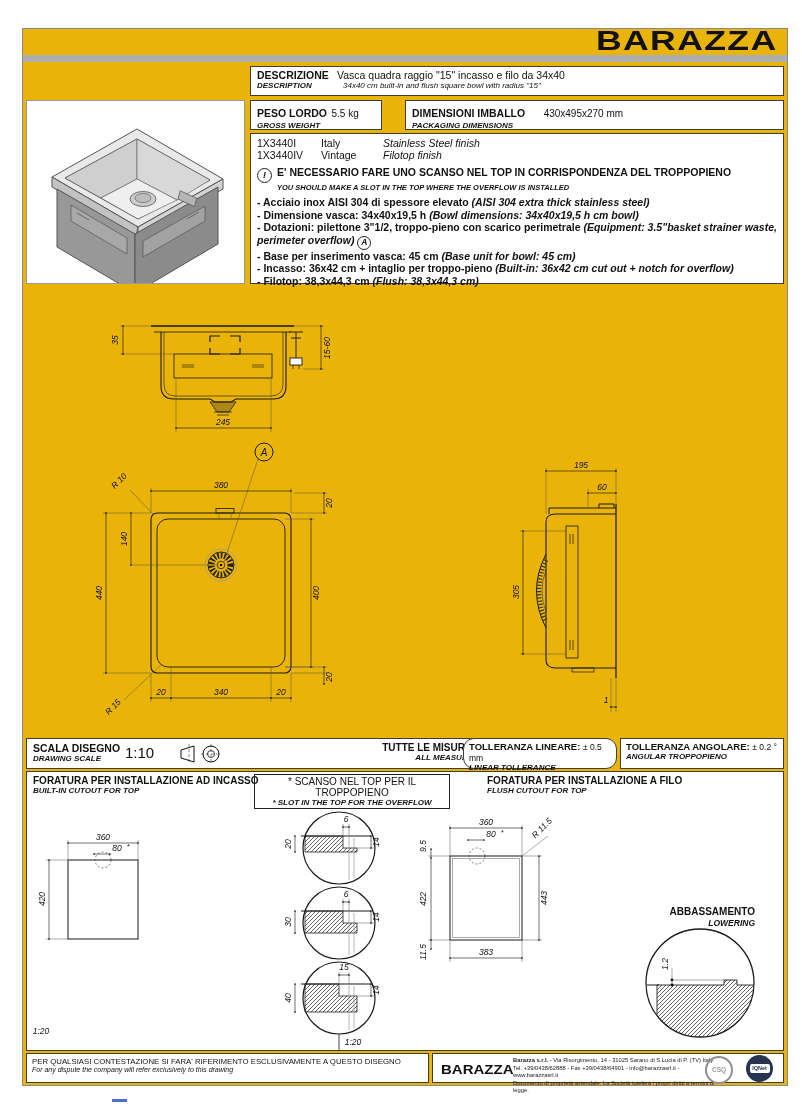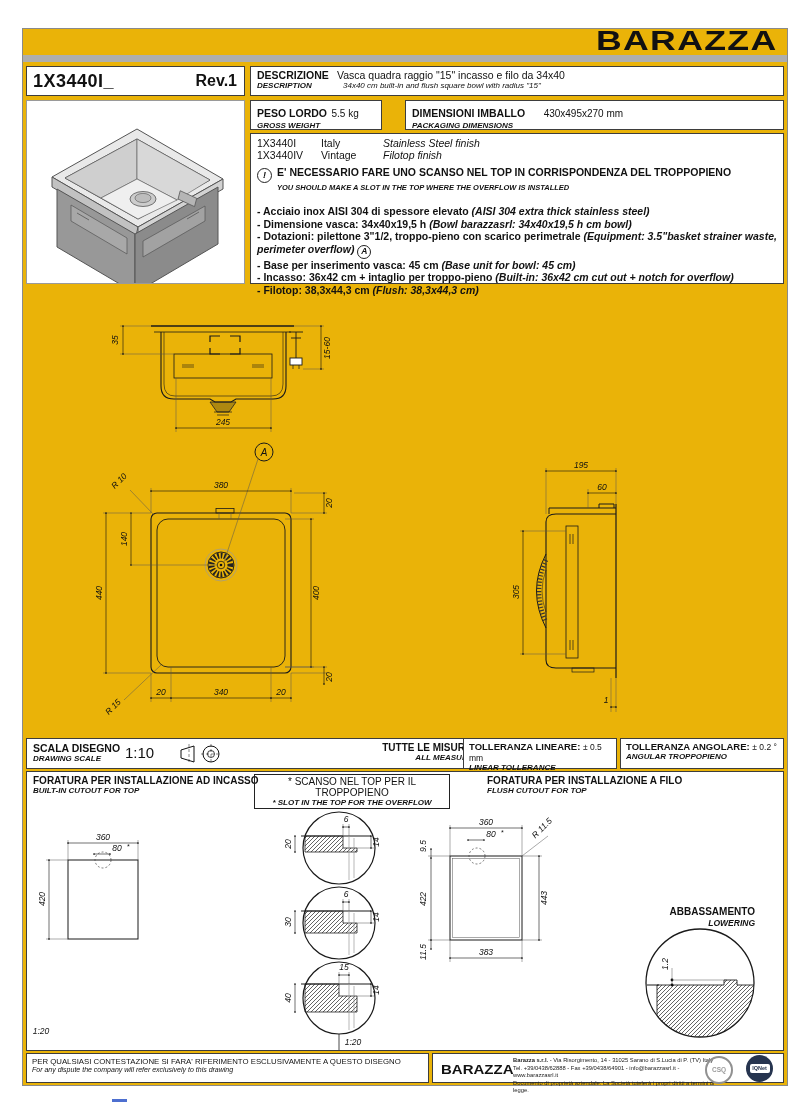--- a/index.html
+++ b/index.html
@@ -22,24 +22,24 @@
   .b{font-weight:bold;}
   .i{font-style:italic;}
   .specbox{left:227px;top:104px;right:3px;height:151px;padding:3px 6px;font-size:10.5px;}
   .varrow span{display:inline-block;}
   .vcode{width:64px;}
   .vfin{width:62px;}
   .warn{margin-top:5px;}
   .warnicon{display:inline-block;width:13px;height:13px;border:1px solid #222;border-radius:50%;text-align:center;font-size:9px;line-height:12px;font-style:italic;font-weight:bold;vertical-align:-2px;margin-right:5px;}
   .warnit{font-weight:bold;font-size:10.5px;}
   .warnen{font-style:italic;font-size:7.5px;margin-left:20px;font-weight:bold;}
-  .specs{margin-top:13px;font-weight:bold;line-height:12.6px;}
+  .specs{margin-top:4px;font-weight:bold;line-height:12.6px;}
   .balloon{display:inline-block;width:12px;height:12px;border:1px solid #222;border-radius:50%;font-size:8.5px;font-style:italic;line-height:11px;text-align:center;vertical-align:-1px;font-weight:bold;}
   .scalecell1{left:3px;top:709px;width:486px;height:31px;}
-  .scalecell2{left:440px;top:709px;width:154px;height:31px;padding:2px 5px;}
+  .scalecell2{left:440px;top:709px;width:154px;height:31px;padding:2px 5px;border-radius:11px;}
   .scalecell3{left:597px;top:709px;right:3px;height:31px;padding:2px 5px;}
   .sc-lbl{position:absolute;left:6px;top:3px;}
   .sc-lbl .t1{font-weight:bold;font-size:10.5px;}
   .scaleval{position:absolute;left:98px;top:5px;font-size:15px;}
   .projsym{position:absolute;left:152px;top:5px;}
   .measures{position:absolute;right:6px;top:3px;text-align:right;}
   .m1{font-weight:bold;font-size:10px;}
   .tol1{font-weight:bold;font-size:9.5px;}
   .tolv{font-size:8.5px;font-weight:normal;}
   .bottombox{left:3px;top:742px;right:3px;height:280px;}
@@ -66,24 +66,20 @@
 </style>
 </head>
 <body>
 
 <div class="sheet">
 <div class="frame">
 
   <div class="logo">BARAZZA</div>
   <div class="graybar"></div>
 
-  <div class="box codebox">
-    <span class="code">1X3440I_</span>
-    <span class="rev">Rev.1</span>
-  </div>
 
   <div class="box descbox">
     <div><span class="lblcol">DESCRIZIONE</span><span>Vasca quadra raggio "15" incasso e filo da 34x40</span></div>
     <div class="sub"><span class="sublblcol">DESCRIPTION</span><span style="font-weight:normal;font-style:italic;">34x40 cm built-in and flush square bowl with radius "15"</span></div>
   </div>
 
   <div class="box imgbox">
     <svg width="217" height="182" viewBox="0 0 217 182">
       <g stroke="#555" stroke-width="1">
         <polygon points="25,76 110,28 196,78 111,126" fill="#e9e9e9"></polygon>
@@ -122,21 +118,21 @@
     </div>
     <div class="varrow">
       <span class="vcode">1X3440IV</span><span class="vfin">Vintage</span><span class="i">Filotop finish</span>
     </div>
     <div class="warn">
       <span class="warnicon">!</span><span class="warnit">E' NECESSARIO FARE UNO SCANSO NEL TOP IN CORRISPONDENZA DEL TROPPOPIENO</span>
       <div class="warnen">YOU SHOULD MAKE A SLOT IN THE TOP WHERE THE OVERFLOW IS INSTALLED</div>
     </div>
     <div class="specs">
       <div><span>- Acciaio inox AISI 304 di spessore elevato </span><span class="i">(AISI 304 extra thick stainless steel)</span></div>
-      <div><span>- Dimensione vasca: 34x40x19,5 h </span><span class="i">(Bowl barazzasrl: 34x40x19,5 h cm bowl)</span></div>
+      <div><span>- Dimensione vasca: 34x40x19,5 h </span><span class="i">(Bowl dimensions: 34x40x19,5 h cm bowl)</span></div>
       <div><span>- Dotazioni: pilettone 3"1/2, troppo-pieno con scarico perimetrale </span><span class="i">(Equipment: 3.5"basket strainer waste, perimeter overflow)</span> <span class="balloon">A</span></div>
       <div><span>- Base per inserimento vasca: 45 cm </span><span class="i">(Base unit for bowl: 45 cm)</span></div>
       <div><span>- Incasso: 36x42 cm + intaglio per troppo-pieno </span><span class="i">(Built-in: 36x42 cm cut out + notch for overflow)</span></div>
       <div><span>- Filotop: 38,3x44,3 cm </span><span class="i">(Flush: 38,3x44,3 cm)</span></div>
     </div>
   </div>
 
   <svg style="position:absolute;left:1px;top:257px;" width="762" height="450" viewBox="0 0 762 450">
     <defs>
       <marker id="dm" markerWidth="4" markerHeight="4" refX="2" refY="2">

